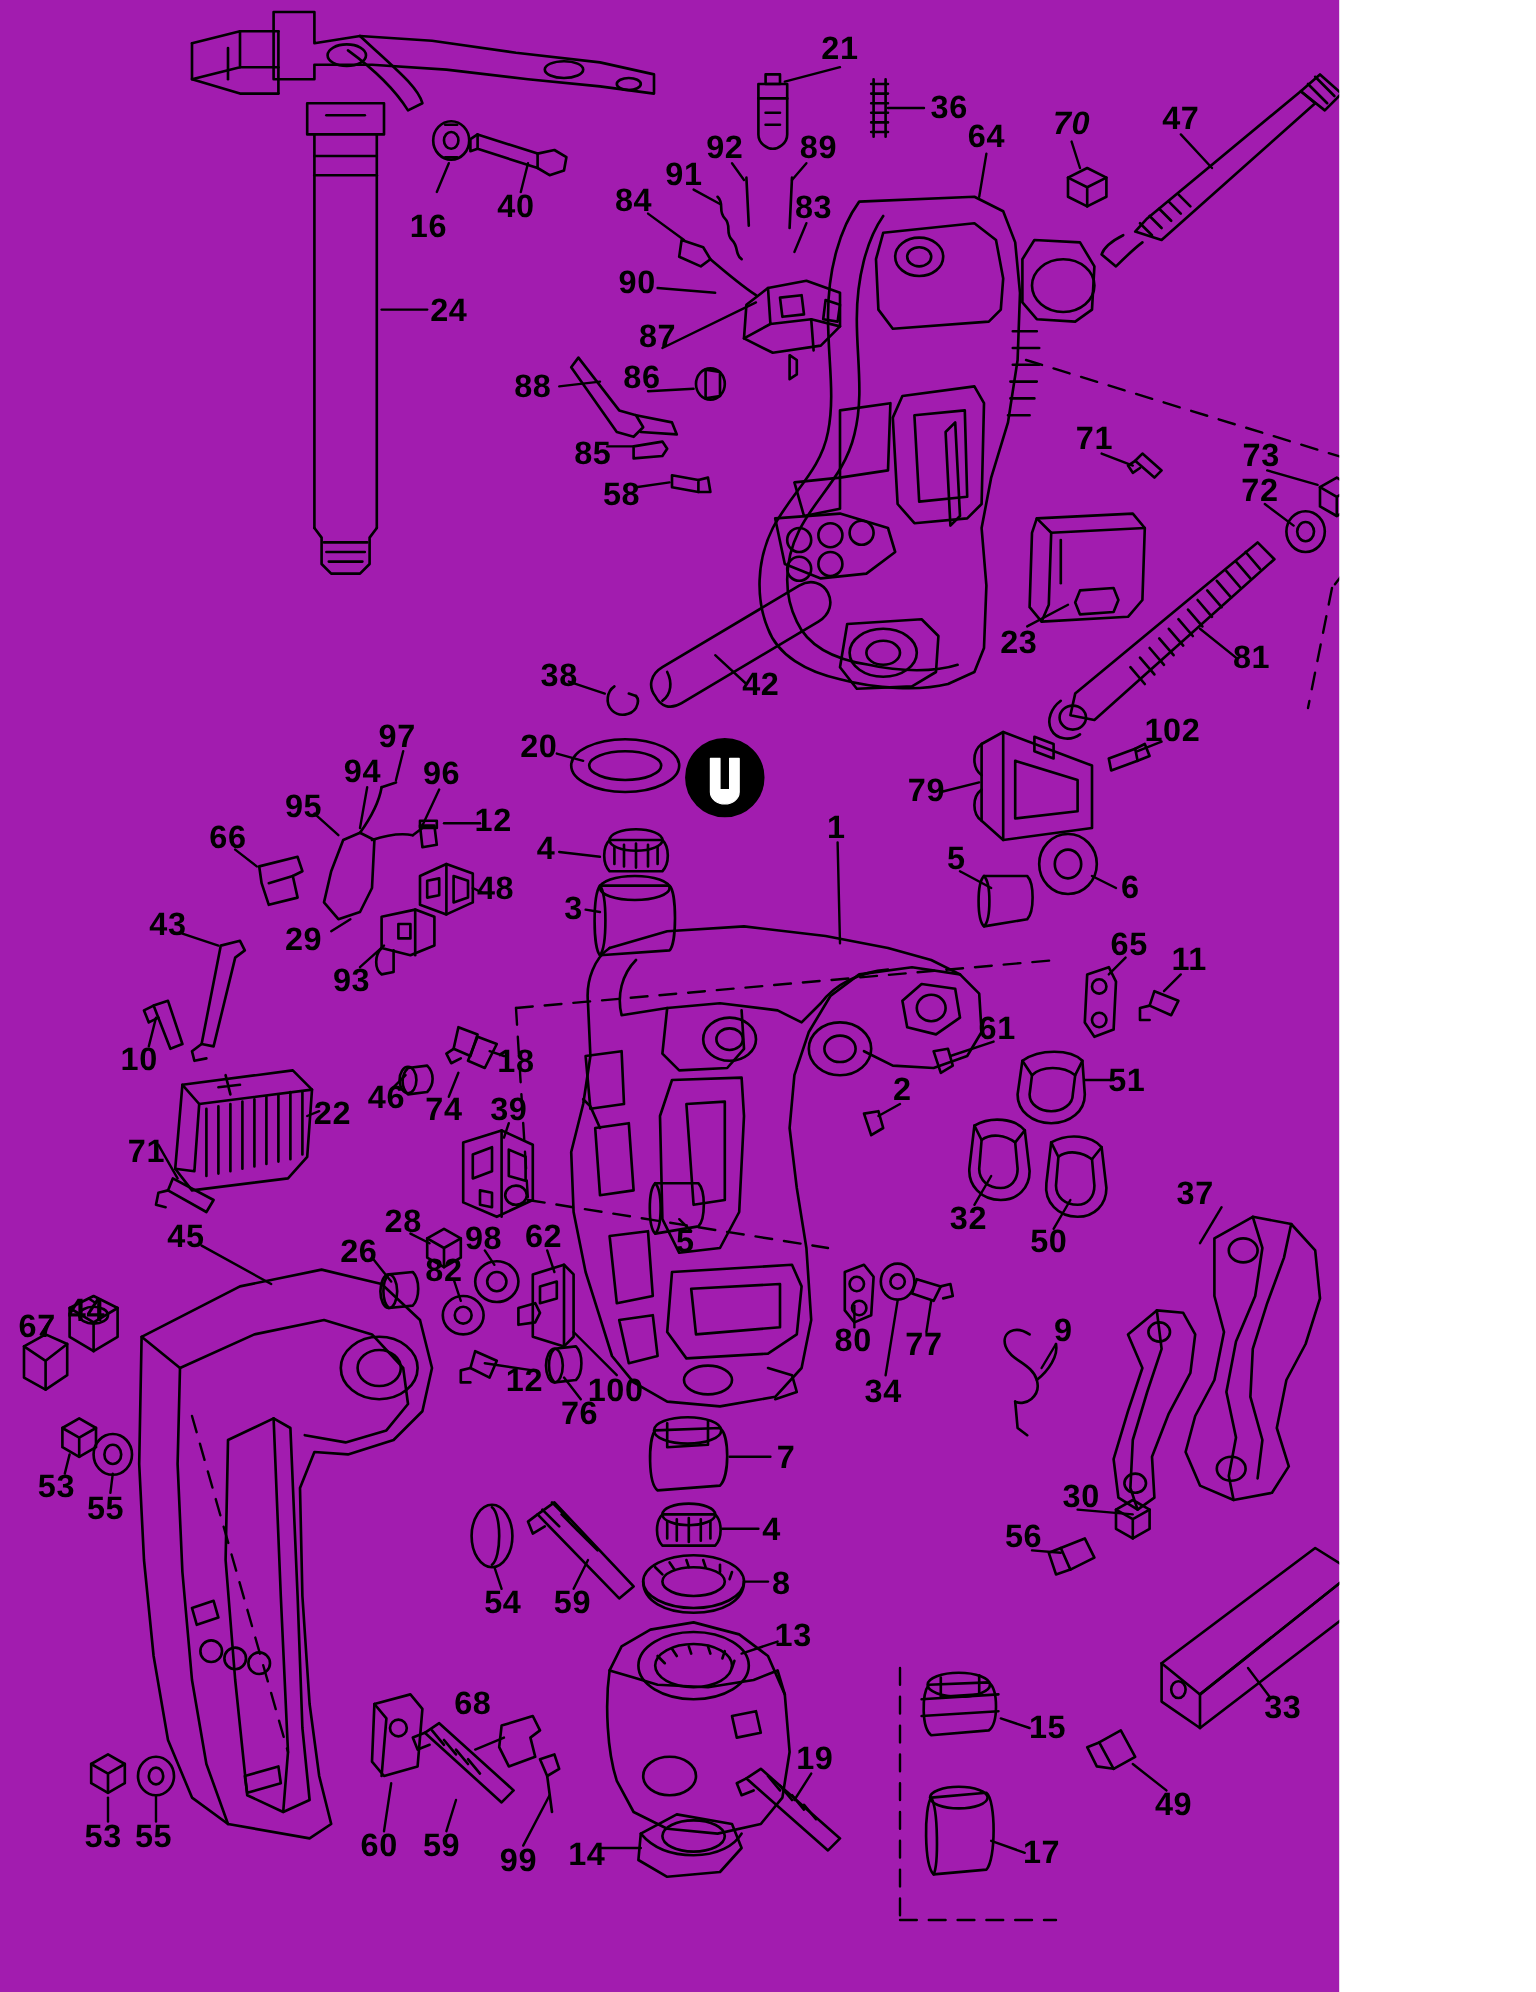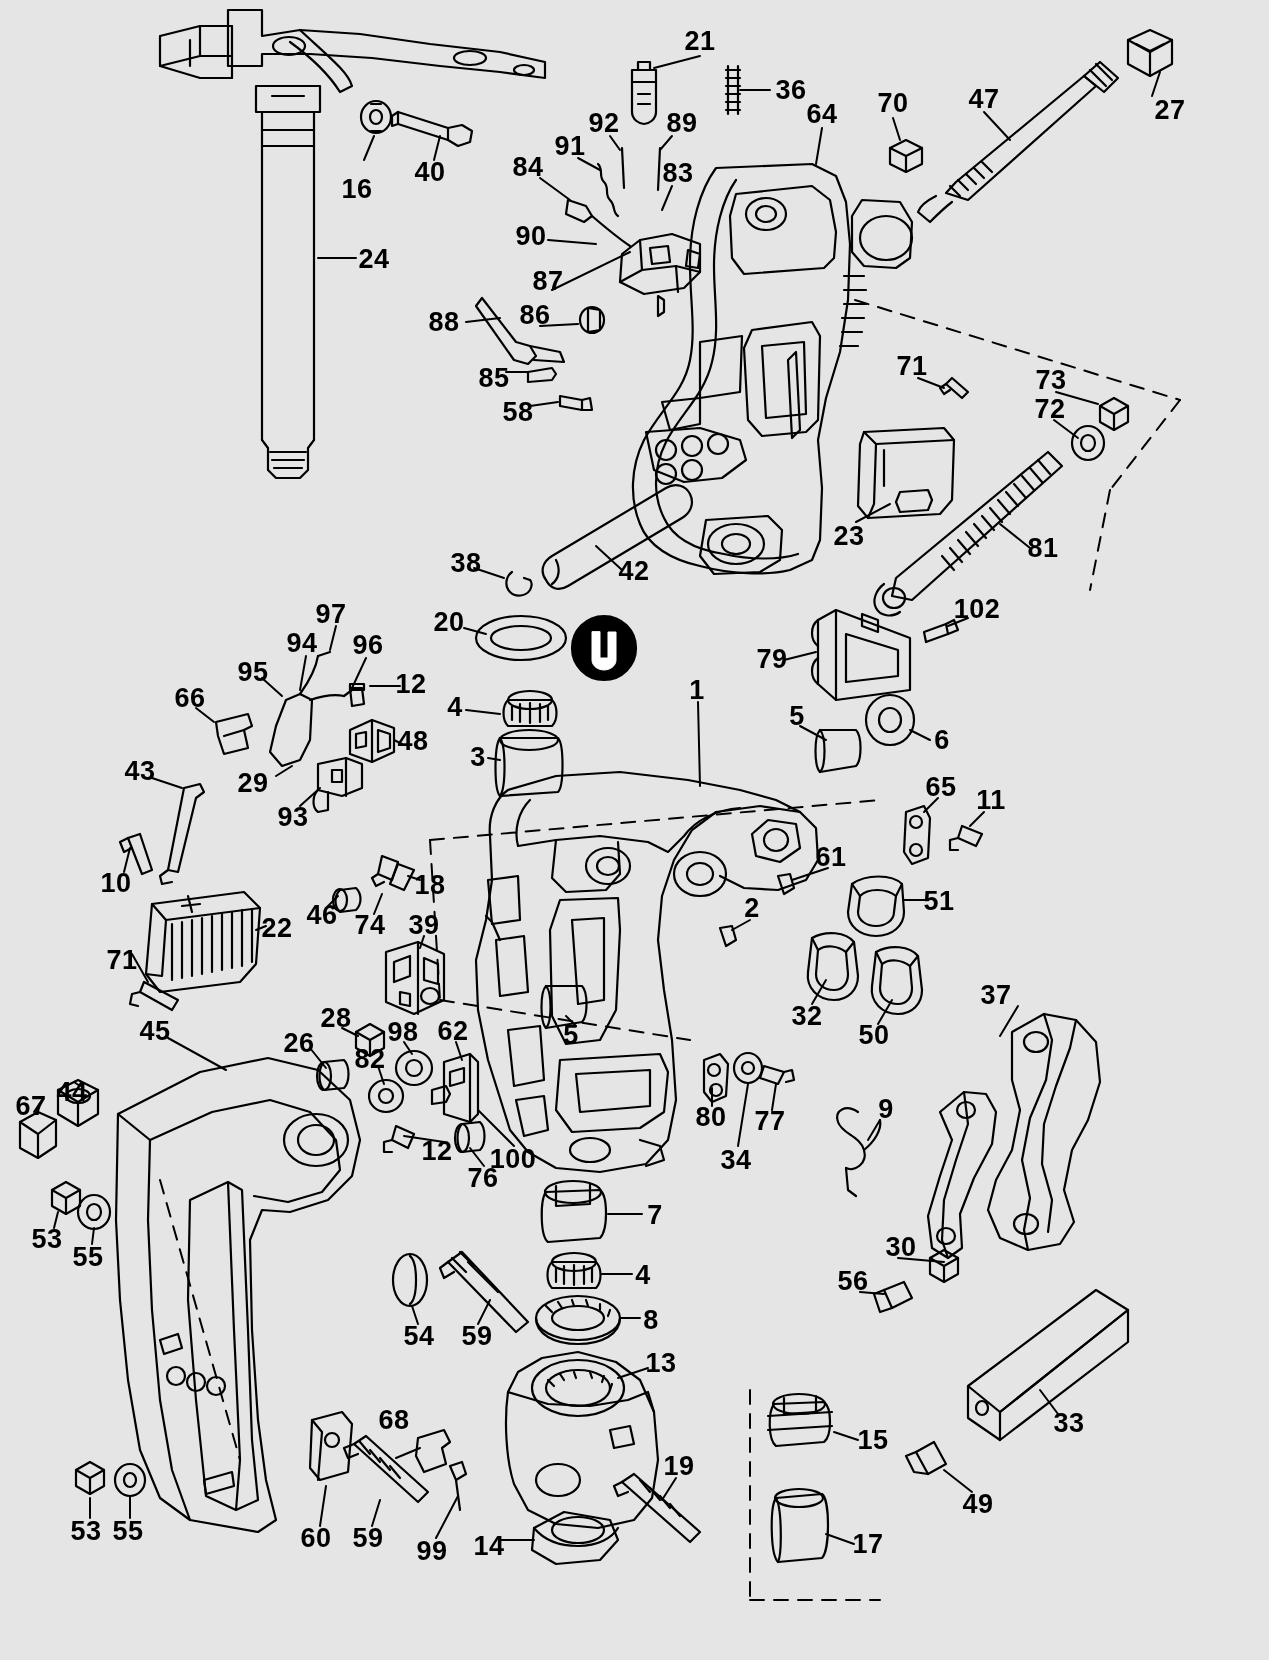--- a/index.html
+++ b/index.html
@@ -5,23 +5,23 @@
   html, body {
     margin: 0;
     padding: 0;
     background: #ffffff;
   }
   body {
     font-family: "Liberation Sans", sans-serif;
   }
   #sheet {
     position: relative;
-    width: 1269px;
+    width: 1116px;
     height: 1660px;
-    background: #e5e5e5;
+    background: #a21caf;
     overflow: hidden;
   }
   #art {
     position: absolute;
     left: 0;
     top: 0;
     width: 1280px;
     height: 1660px;
   }
   .callout {
@@ -699,21 +699,21 @@
         <path d="M854 1544 L826 1534"></path>
       </g>
     </g>
   </svg>
 
   <div id="callouts">
       <div class="callout" style="left: 700px; top: 41px;">21</div>
       <div class="callout" style="left: 791px; top: 90px;">36</div>
       <div class="callout" style="left: 1170px; top: 110px;">27</div>
       <div class="callout" style="left: 984px; top: 99px;">47</div>
-      <div class="callout" style="left: 893px; top: 103px;">70</div>
+      <div class="callout" style="left: 893px; top: 103px; font-style: italic;">70</div>
       <div class="callout" style="left: 822px; top: 114px;">64</div>
       <div class="callout" style="left: 604px; top: 123px;">92</div>
       <div class="callout" style="left: 682px; top: 123px;">89</div>
       <div class="callout" style="left: 357px; top: 172px; margin-top: 17px;">16</div>
       <div class="callout" style="left: 430px; top: 172px;">40</div>
       <div class="callout" style="left: 570px; top: 146px;">91</div>
       <div class="callout" style="left: 678px; top: 173px;">83</div>
       <div class="callout" style="left: 528px; top: 167px;">84</div>
       <div class="callout" style="left: 531px; top: 236px;">90</div>
       <div class="callout" style="left: 374px; top: 259px; text-align: center;">24</div>

